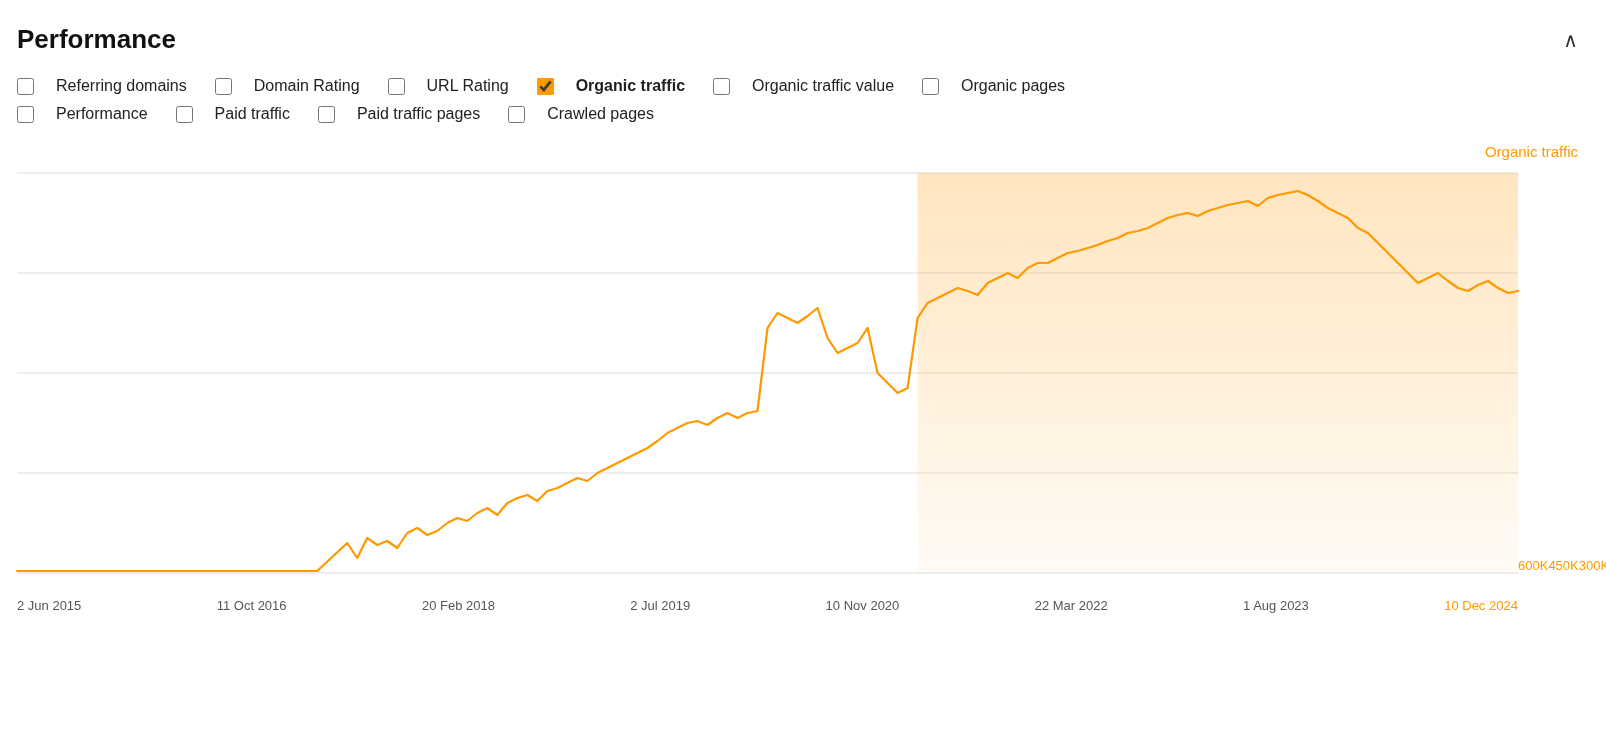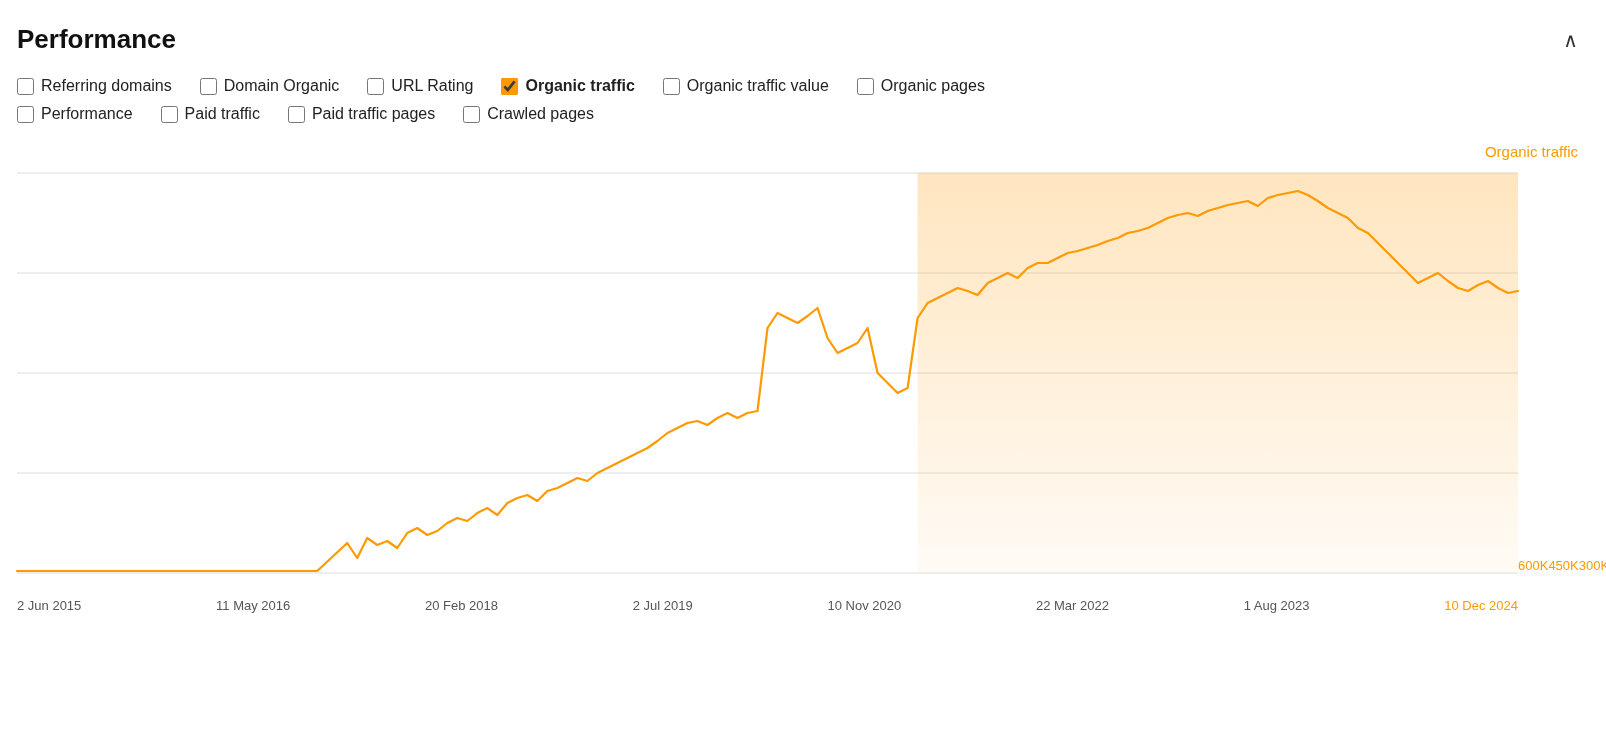--- a/index.html
+++ b/index.html
@@ -33,21 +33,21 @@
     .checkboxes-row1, .checkboxes-row2 {
       display: flex;
       align-items: center;
       gap: 28px;
       margin-bottom: 10px;
       flex-wrap: wrap;
     }
     .checkbox-item {
       display: flex;
       align-items: center;
-      gap: 7px;
+      gap: 22px;
       font-size: 16px;
       color: #222;
       cursor: pointer;
       user-select: none;
     }
     .checkbox-item input[type="checkbox"] {
       width: 17px;
       height: 17px;
       accent-color: #f90;
       cursor: pointer;
@@ -131,21 +131,21 @@
     <span class="collapse-icon">∧</span>
   </div>
 
   <div class="checkboxes-row1" id="row1">
       <label class="checkbox-item">
         <input type="checkbox" style="">
         <span>Referring domains</span>
       </label>
       <label class="checkbox-item">
         <input type="checkbox" style="">
-        <span>Domain Organic</span>
+        <span>Domain Rating</span>
       </label>
       <label class="checkbox-item">
         <input type="checkbox" style="">
         <span>URL Rating</span>
       </label>
       <label class="checkbox-item active">
         <input type="checkbox" checked="" style="">
         <span>Organic traffic</span>
       </label>
       <label class="checkbox-item">
@@ -330,21 +330,21 @@
             1470,108
             1480,115
             1490,120
             1500,118
           "></polyline>
       </svg>
     </div>
 
     <div class="x-axis" id="x-axis">
         <span class="x-label">2 Jun 2015</span>
-        <span class="x-label">11 May 2016</span>
+        <span class="x-label">11 Oct 2016</span>
         <span class="x-label">20 Feb 2018</span>
         <span class="x-label">2 Jul 2019</span>
         <span class="x-label">10 Nov 2020</span>
         <span class="x-label">22 Mar 2022</span>
         <span class="x-label">1 Aug 2023</span>
         <span class="x-label-orange">10 Dec 2024</span>
       </div>
   </div>
 </div>
 

